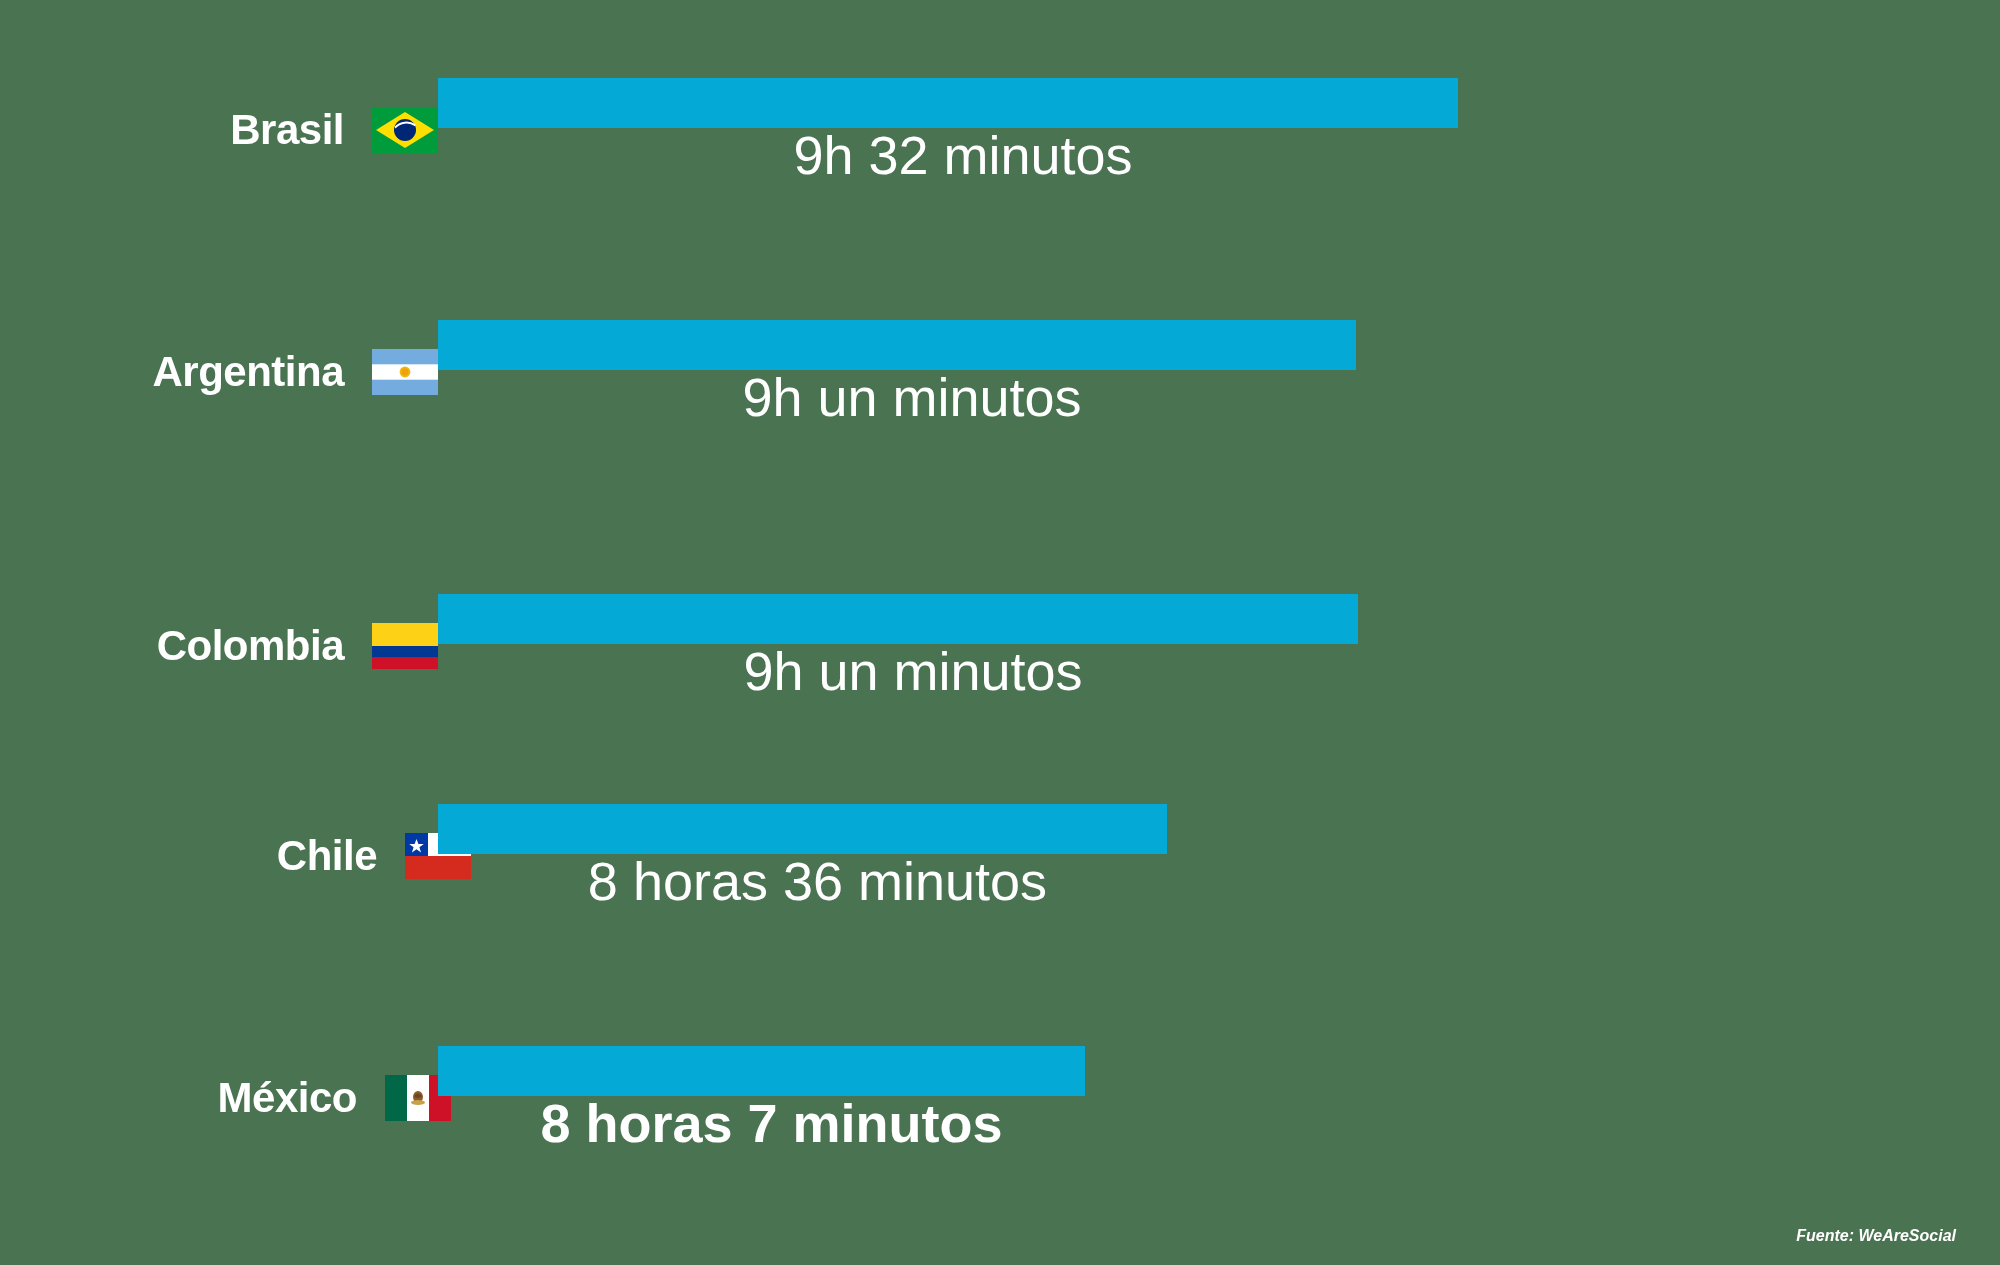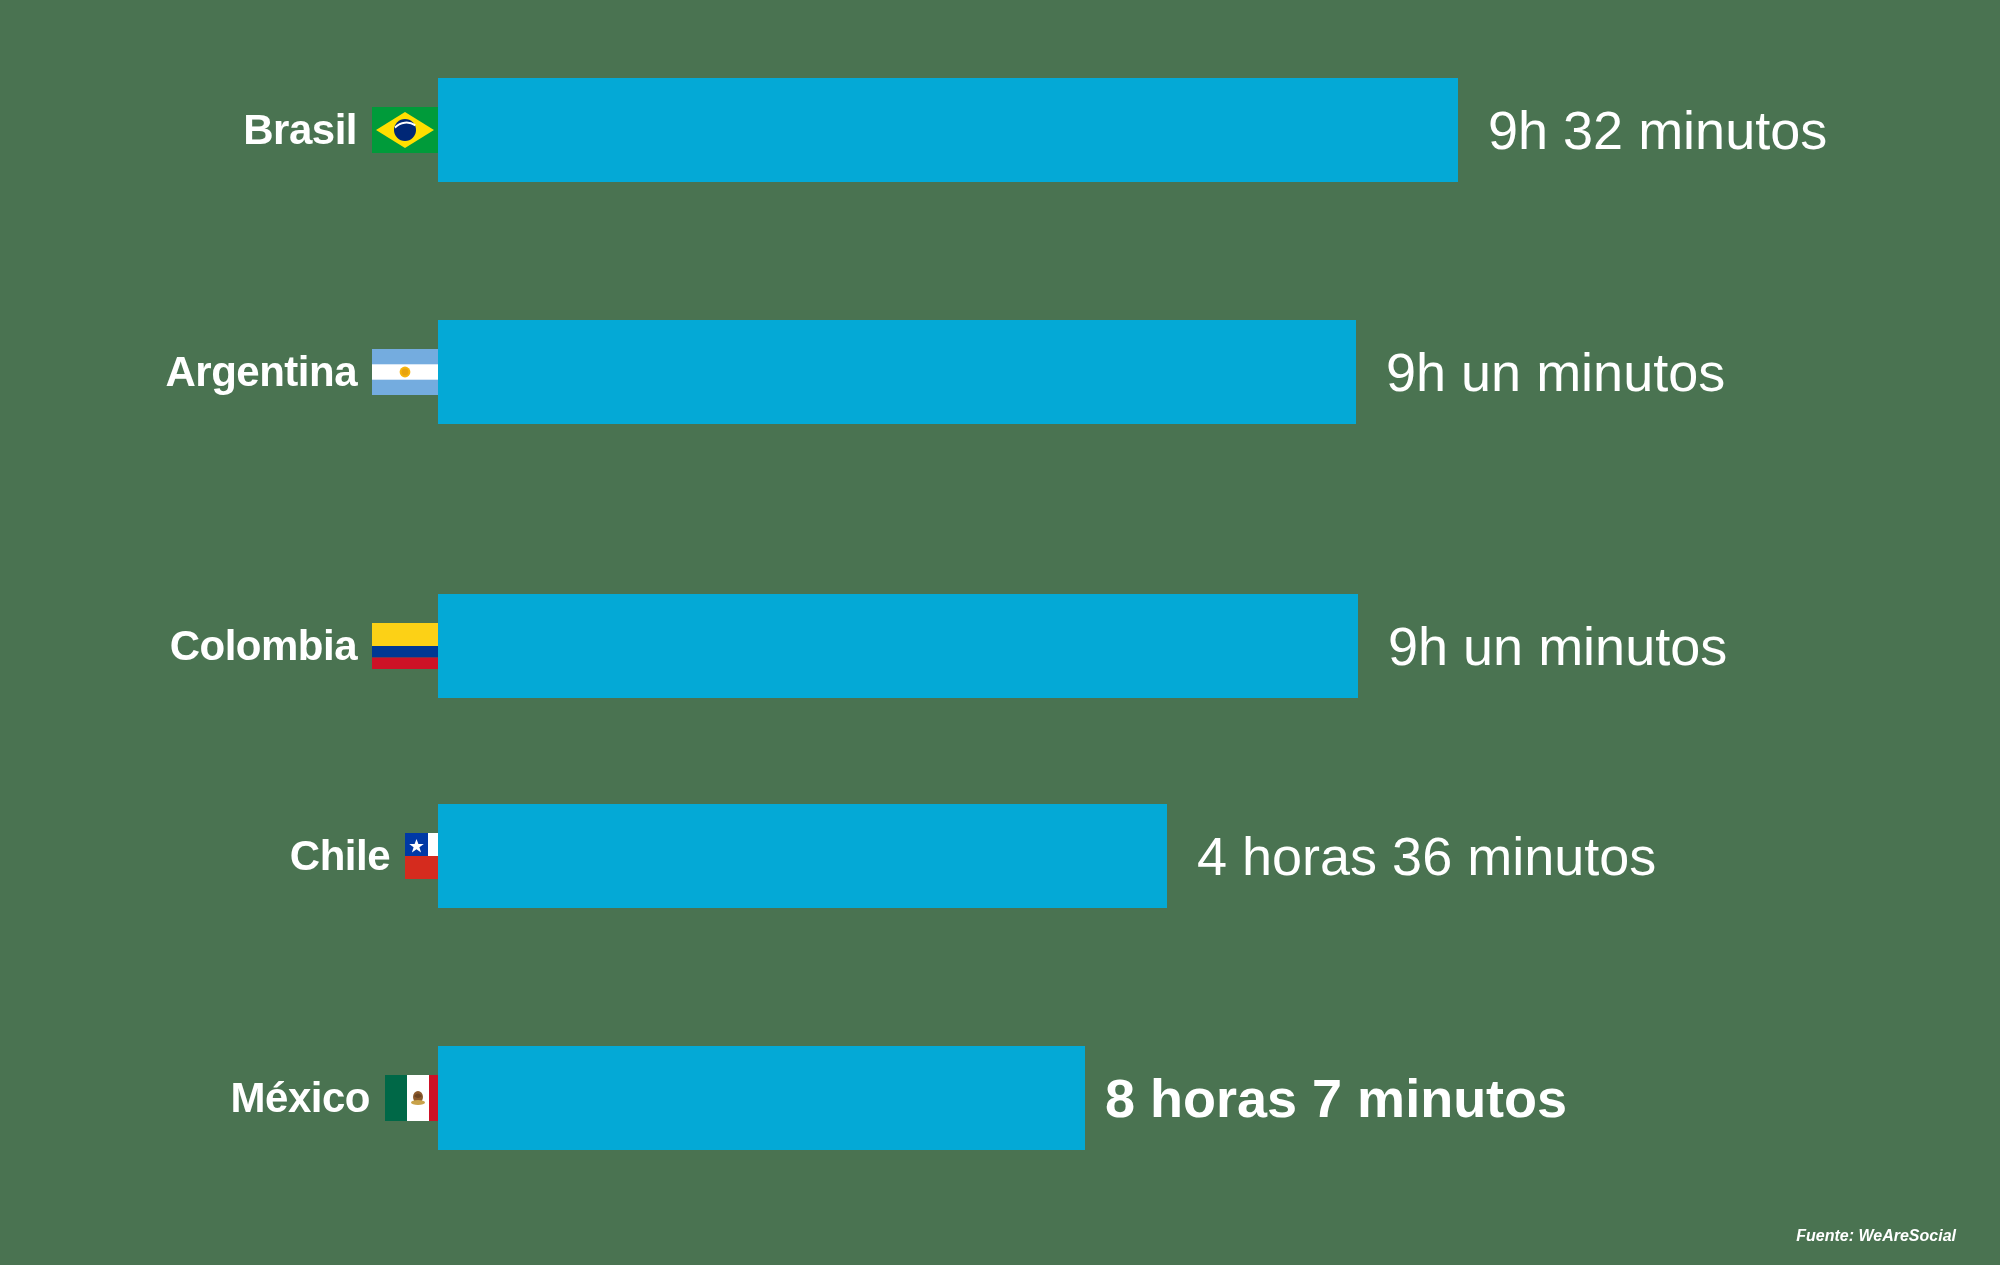--- a/index.html
+++ b/index.html
@@ -31,21 +31,21 @@
 
   
   .row-head {
     position: absolute;
     right: 1562px; 
     top: 0;
     height: 104px;
     display: flex;
     align-items: center;
     justify-content: flex-end;
-    gap: 15px;
+    gap: 28px;
     white-space: nowrap;
   }
 
   .cat-label {
     color: #ffffff;
     font-size: 42px;
     font-weight: bold;
     letter-spacing: -0.5px;
     line-height: 1;
   }
@@ -60,20 +60,21 @@
   }
   .flag svg { display: block; width: 100%; height: 100%; }
 
   .bar-area {
     position: absolute;
     left: 438px;
     top: 0;
     height: 104px;
     display: flex;
     align-items: center;
+    flex-direction: column;
   }
 
   .bar {
     height: 104px;
     background: #04a9d6;
   }
 
   .bar-value {
     color: #ffffff;
     font-size: 54px;
@@ -160,21 +161,21 @@
           <svg viewBox="0 0 66 46" preserveAspectRatio="none">
       <rect width="66" height="23" fill="#ffffff"></rect>
       <rect y="23" width="66" height="23" fill="#d52b1e"></rect>
       <rect width="23" height="23" fill="#0039a6"></rect>
       <polygon fill="#ffffff" points="11.5,6 13.4,11.1 18.8,11.1 14.4,14.3 16.1,19.5 11.5,16.3 6.9,19.5 8.6,14.3 4.2,11.1 9.6,11.1"></polygon>
     </svg>
         </span>
       </div>
       <div class="bar-area">
         <div class="bar" style="width: 729px; background: rgb(4, 169, 214);"></div>
-        <span class="bar-value">4 horas 36 minutos</span>
+        <span class="bar-value">8 horas 36 minutos</span>
       </div>
     </div>
     <div class="row" style="top: 1046px; padding-left: 13px;">
       <div class="row-head">
         <span class="cat-label">México</span>
         <span class="flag">
           <svg viewBox="0 0 66 46" preserveAspectRatio="none">
       <rect width="22" height="46" fill="#006847"></rect>
       <rect x="22" width="22" height="46" fill="#ffffff"></rect>
       <rect x="44" width="22" height="46" fill="#ce1126"></rect>

